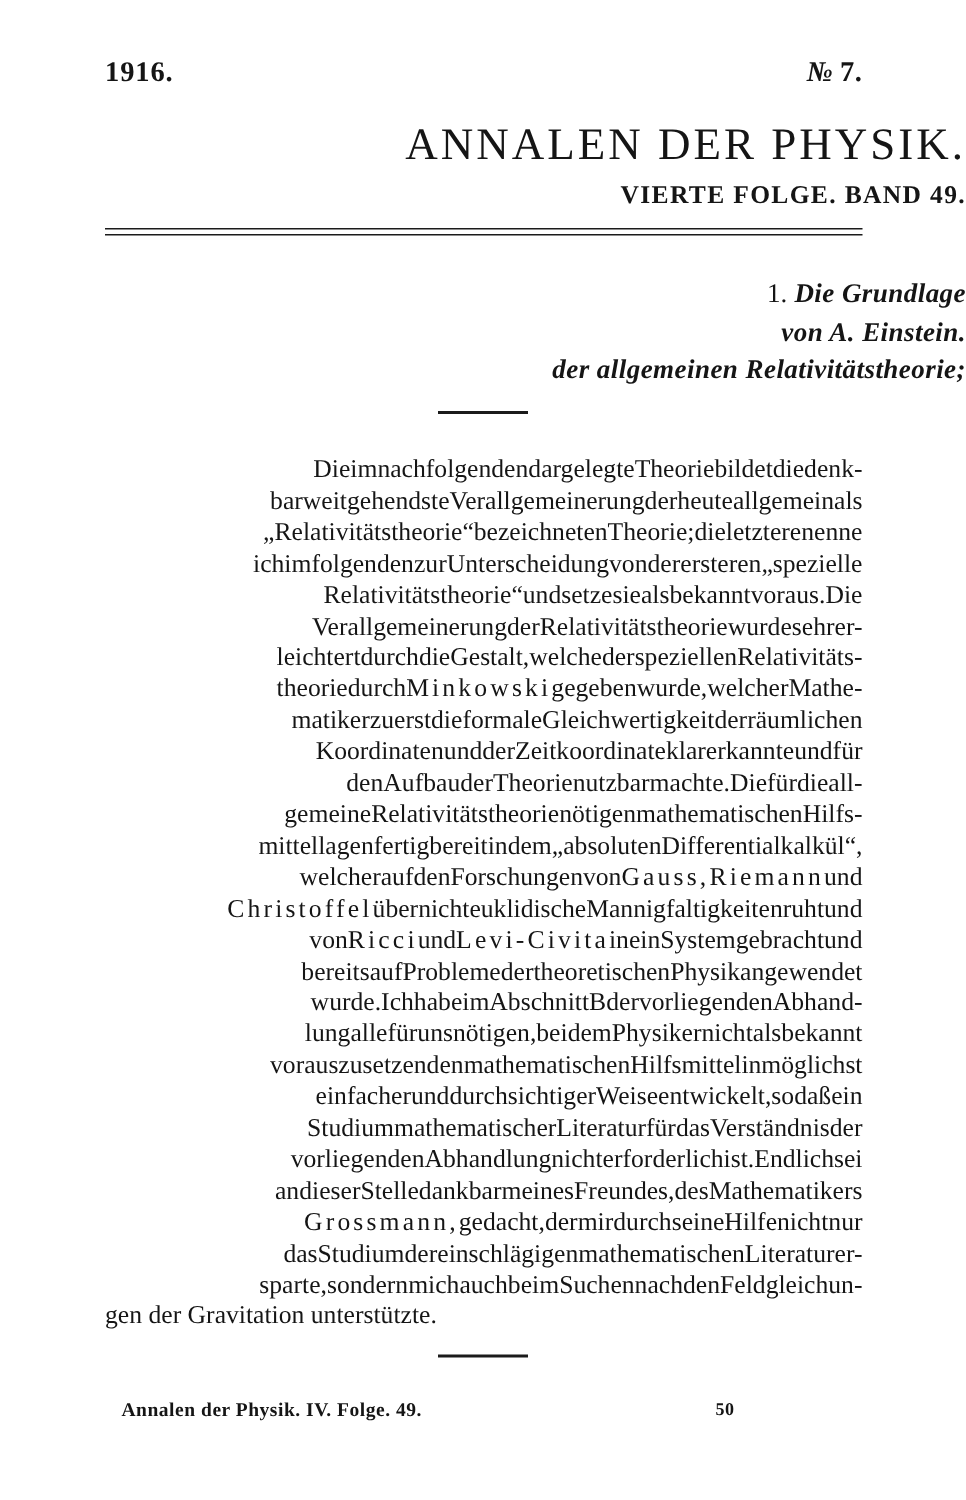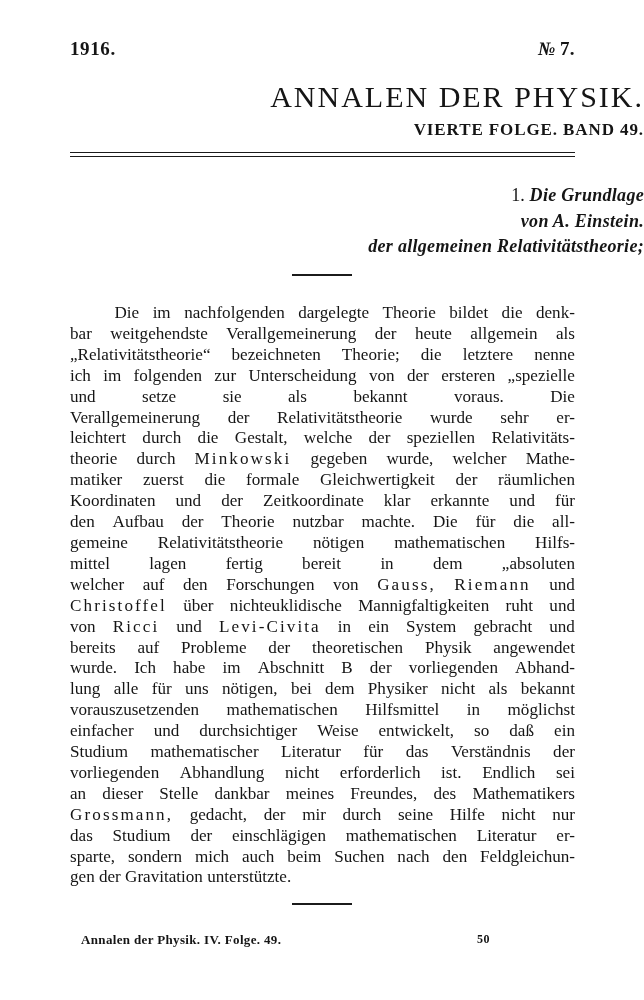--- a/index.html
+++ b/index.html
@@ -137,21 +137,21 @@
     line-height: 20.9px;
     text-align: justify;
   }
   .body-text .ln {
     display: block;
     white-space: nowrap;
   }
   
   .body-text .ln.j {
     display: flex;
-    justify-content: space-between;
+    justify-content: flex-end;
   }
   .body-text .ln.j > span { white-space: pre; }
   .indent { display: inline-block; width: 31px; }
   .sp { letter-spacing: 2.1px; }
 
   
   .footer {
     position: absolute;
     left: 81px;
     right: 69px;
@@ -230,20 +230,21 @@
         <span>im</span>
         <span>folgenden</span>
         <span>zur</span>
         <span>Unterscheidung</span>
         <span>von</span>
         <span>der</span>
         <span>ersteren</span>
         <span>„spezielle</span>
       </span>
       <span class="ln j">
+        <span>Relativitätstheorie“</span>
         <span>und</span>
         <span>setze</span>
         <span>sie</span>
         <span>als</span>
         <span>bekannt</span>
         <span>voraus.</span>
         <span>Die</span>
       </span>
       <span class="ln j">
         <span>Verallgemeinerung</span>
@@ -311,20 +312,21 @@
         <span>Hilfs-</span>
       </span>
       <span class="ln j">
         <span>mittel</span>
         <span>lagen</span>
         <span>fertig</span>
         <span>bereit</span>
         <span>in</span>
         <span>dem</span>
         <span>„absoluten</span>
+        <span>Differentialkalkül“,</span>
       </span>
       <span class="ln j">
         <span>welcher</span>
         <span>auf</span>
         <span>den</span>
         <span>Forschungen</span>
         <span>von</span>
         <span class="sp">Gauss,</span>
         <span class="sp">Riemann</span>
         <span>und</span>

